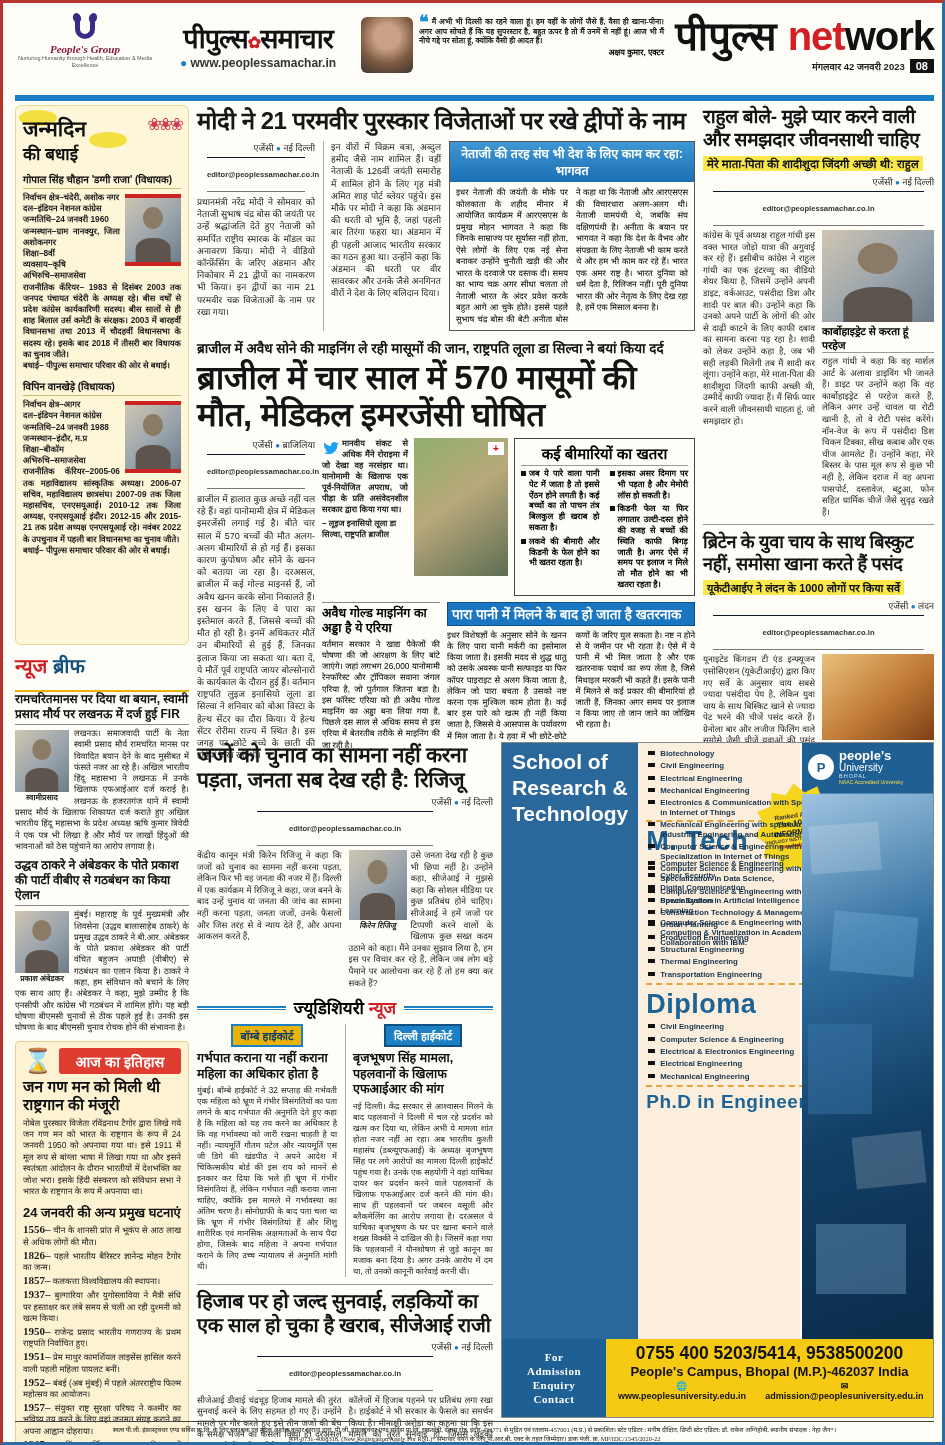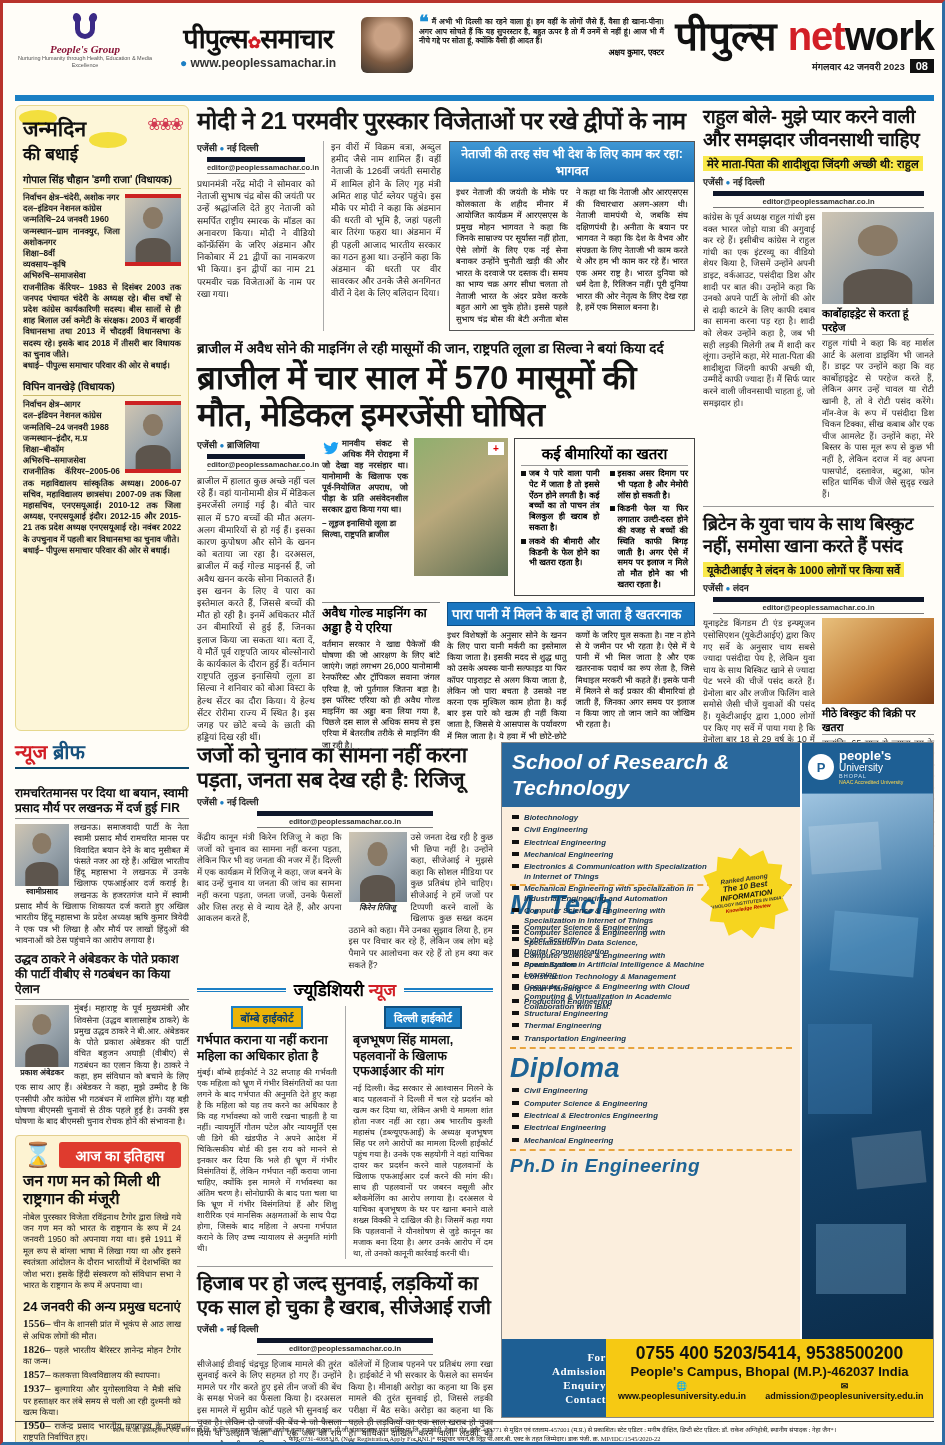--- a/index.html
+++ b/index.html
@@ -31,42 +31,42 @@
   .quote-attr { text-align:right; font-size:8px; }
   .brand { width:262px; text-align:right; padding-top:6px; }
   .brand-line { font-size:40px; font-weight:bold; line-height:42px; white-space:nowrap; }
   .brand-hindi { color:#111; } .brand-net { color:#d21f26; letter-spacing:-1px;} .brand-work { color:#111; letter-spacing:-1px;}
   .brand-date { display:flex; justify-content:flex-end; align-items:center; gap:5px; margin-top:2px; }
   .b-date { font-size:9.5px; font-weight:bold; color:#222; }
   .b-page { background:#111; color:#fff; font-size:11px; font-weight:bold; padding:1px 6px; }
   .blue-rule { background:#1b7fc4; height:6px; }
 
   
-  .byline { text-align:left; font-size:9px; font-weight:bold; color:#222; }
+  .byline { text-align:right; font-size:9px; font-weight:normal; color:#222; }
   .byline .bdot { color:#1d7fc4; font-size:8px; }
-  .email { text-align:center; font-size:7.6px; font-weight:bold; color:#333; border-top:5px solid #0f172a; border-bottom:1px solid #777; padding:1px 0; margin:3px 10px 4px; }
+  .email { text-align:center; font-size:7.6px; font-weight:bold; color:#333; border-top:1px solid #0f172a; border-bottom:1px solid #777; padding:12px 0; margin:3px 10px 4px; }
   .body { font-size:9px; line-height:12.2px; color:#1c1c1c; }
   .ysub { background:#f9e84a; display:inline-block; font-weight:bold; color:#111; padding:0 4px; }
   .photo { position:relative; background:linear-gradient(135deg,#cfc5b2,#98a3ab 55%,#6f7d88); }
   .sil::after { content:""; position:absolute; left:50%; bottom:0; transform:translateX(-50%); width:62%; height:38%; background:#5d554d; border-radius:45% 45% 0 0; }
   .sil::before { content:""; position:absolute; left:50%; top:14%; transform:translateX(-50%); width:36%; height:34%; background:#8a7a66; border-radius:50%; }
   .cap { font-size:7.8px; font-weight:bold; text-align:center; color:#222; }
   .vline { border-left:1px solid #aaa; }
 
   
   .bday-box { background:#fdf6d8; border:1px solid #e6d88e; border-radius:6px; padding:6px 7px; }
   .bday-title { position:relative; padding:2px 0 4px; }
   .blob { position:absolute; background:#f3df3e; border-radius:50%; width:38px; height:16px; top:-2px; }
   .bday-t1 { font-size:21px; font-weight:bold; color:#111; position:relative; }
   .bday-t2 { font-size:17px; font-weight:bold; color:#111; position:relative; }
   .flowers { position:absolute; right:0; top:2px; font-size:17px; color:#d23a52; letter-spacing:-3px; }
   .p-name { font-size:10px; font-weight:bold; color:#111; border-bottom:1px solid #caba6a; padding:3px 0 2px; margin-bottom:3px; }
   .p-photo { float:right; width:56px; height:72px; margin:2px 0 3px 5px; border-top:4px solid #c22; border-bottom:4px solid #c22; }
   .p-fields { font-size:8.3px; font-weight:600; line-height:11.2px; color:#1c1c1c; text-align:justify; }
-  .brief-title { font-size:20px; font-weight:bold; border-bottom:2px solid #0c4a6e; padding-bottom:2px; margin-bottom:17px; }
+  .brief-title { font-size:20px; font-weight:bold; border-bottom:2px solid #eab308; padding-bottom:11px; margin-bottom:0; }
   .brief-title .r { color:#d21f26; } .brief-title .b { color:#17527e; }
   .b-head { font-size:12px; line-height:15px; font-weight:bold; color:#111; border-bottom:1px solid #888; padding-bottom:2px; margin-bottom:3px; }
   .b-body { font-size:8.4px; line-height:11.3px; text-align:justify; color:#1c1c1c; }
   .b-photobox { float:left; width:54px; margin:2px 5px 2px 0; }
   .b-photobox .photo { width:54px; height:62px; }
   .hist-box { background:#fdf3d2; border:1px solid #e3cf8e; border-radius:4px; padding:6px 7px; }
   .hist-bannerrow { display:flex; gap:6px; align-items:center; }
   .hourglass { font-size:24px; line-height:26px; }
   .hist-banner { flex:1; background:#df3b2e; color:#fff; font-size:14.5px; font-weight:bold; text-align:center; border-radius:3px; padding:3px 2px; }
   .hist-head { font-size:15.5px; line-height:18.5px; font-weight:bold; color:#111; margin:4px 0 3px; }
@@ -112,21 +112,21 @@
   .jud-title .r { color:#d21f26; }
   .court-tag { font-size:11px; font-weight:bold; text-align:center; padding:2px 8px; margin:0 auto 4px; display:table; }
   .tag-light { border:2px solid #1d7fc4; color:#0d3d66; background:#eab308; }
   .tag-dark { background:#1d7fc4; color:#fff; border:2px solid #10507f; }
   .court-head { font-size:12.5px; line-height:15.5px; font-weight:bold; color:#111; margin-bottom:3px; }
   .court-body { font-size:8.2px; line-height:11px; text-align:justify; color:#1c1c1c; }
 
   
   .ad { border:1px solid #888; display:flex; flex-direction:column; }
   .ad-main { display:flex; flex:1; }
-  .ad-left { width:298px; background:#fbeedd; display:flex; flex-direction:column;font-style:italic; }
+  .ad-left { width:298px; background:#fbeedd; display:flex; flex-direction:row; }
   .ad-school { background:#2a689c; color:#fff; font-size:21px; line-height:26px; font-weight:bold; padding:6px 10px; }
   .ad-content { padding:4px 8px 0; position:relative; flex:1; }
   .deg-title { color:#1d6395; font-weight:bold; font-size:27px; letter-spacing:0.5px; }
   .deg-title.small { font-size:19px; }
   .ad-ul { list-style:none; margin:2px 0 0; }
   .ad-ul li { font-size:7.8px; font-weight:bold; color:#17344d; line-height:9.8px; padding-left:14px; position:relative; margin-bottom:2.5px; text-align:left; }
   .ad-ul li::before { content:""; position:absolute; left:2px; top:2px; width:7px; height:4px; background:#111; }
   .dash { border-top:2px dashed #e8a33d; margin:4px 0; }
   .badge { position:absolute; right:8px; top:40px; width:92px; height:92px; background:#f6d51f;
            clip-path:polygon(100% 50%,88.6% 60.4%,93.3% 75%,78.3% 78.3%,75% 93.3%,60.4% 88.6%,50% 100%,39.6% 88.6%,25% 93.3%,21.7% 78.3%,6.7% 75%,11.4% 60.4%,0% 50%,11.4% 39.6%,6.7% 25%,21.7% 21.7%,25% 6.7%,39.6% 11.4%,50% 0%,60.4% 11.4%,75% 6.7%,78.3% 21.7%,93.3% 25%,88.6% 39.6%);
@@ -139,21 +139,21 @@
   .ad-right { flex:1; background:#1e5f94; display:flex; flex-direction:column; border-left:2px solid #fff; }
   .pu-logo { padding:6px 6px 8px; display:flex; gap:5px; align-items:center; border-bottom:1px solid #4d86b3; }
   .pu-circ { width:26px; height:26px; border-radius:50%; background:#fff; color:#1e5f94; font-size:13px; font-weight:bold; display:flex; align-items:center; justify-content:center; flex:none; }
   .pu-n1 { color:#fff; font-size:13px; font-weight:bold; line-height:13px; }
   .pu-n2 { color:#fff; font-size:10px; line-height:11px; }
   .pu-n3 { color:#cfe3f3; font-size:5.5px; letter-spacing:1px; }
   .pu-n4 { color:#ffd84d; font-size:5.2px; }
   .collage { flex:1; background:linear-gradient(160deg,#9fc4e0 0%,#2f6d9e 30%,#123f66 60%,#0b2c4a 100%); position:relative; overflow:hidden; }
   .collage i { position:absolute; display:block; background:rgba(255,255,255,0.18); }
   .ad-contact { display:flex; height:78px; }
-  .adc-blue { width:104px; background:#1e5f94; color:#fff; display:flex; flex-direction:column; justify-content:center; text-align:right; font-family:"Liberation Serif", serif; font-weight:bold; font-size:11px; line-height:14px; letter-spacing:0.5px; }
+  .adc-blue { width:104px; background:#1e5f94; color:#fff; display:flex; flex-direction:column; justify-content:center; text-align:center; font-family:"Liberation Serif", serif; font-weight:bold; font-size:11px; line-height:14px; letter-spacing:0.5px; }
   .adc-yellow { flex:1; background:#f6c913; padding:4px 8px; text-align:center; }
   .adc-phone { font-size:17.5px; font-weight:bold; color:#111; }
   .adc-addr { font-size:13px; font-weight:bold; color:#111; }
   .adc-links { display:flex; justify-content:center; gap:14px; font-size:9px; font-weight:bold; color:#111; margin-top:2px; }
 
   
   .footer { border-top:1px solid #444; text-align:center; font-size:6.4px; line-height:9px; color:#222; padding-top:3px; font-family:"Liberation Serif", serif; }
 </style>
 </head>
 <body>
@@ -186,21 +186,21 @@
       <div class="brand-date">
         <span class="b-date">मंगलवार 42 जनवरी 2023</span>
         <span class="b-page">08</span>
       </div>
     </div>
   </div>
   <div class="abs blue-rule" style="left:12px; top:92px; width:919px;"></div>
 
   <div class="abs" style="left:12px; top:102px; width:174px;">
 
-    <div class="bday-box" style="height:626px;">
+    <div class="bday-box" style="height:540px;">
       <div class="bday-title">
         <span class="blob" style="left:-4px;"></span>
           <span class="blob" style="left:66px; top:20px;"></span>
         <div class="bday-t1">जन्मदिन</div>
         <div class="bday-t2">की बधाई</div>
         <div class="flowers">❀❀❀</div>
       </div>
       <div>
         <div class="p-name">गोपाल सिंह चौहान 'डग्गी राजा' (विधायक)</div>
         <div class="p-photo photo sil"></div>

